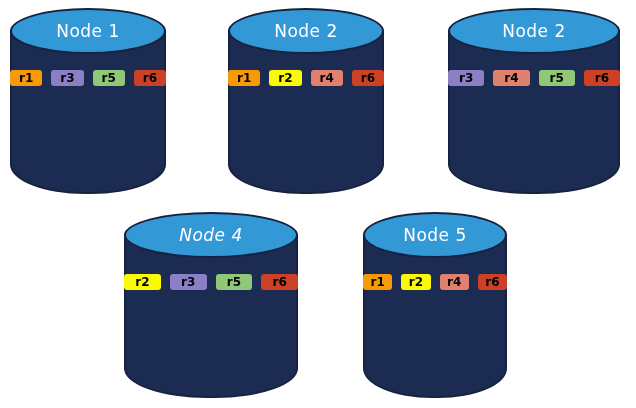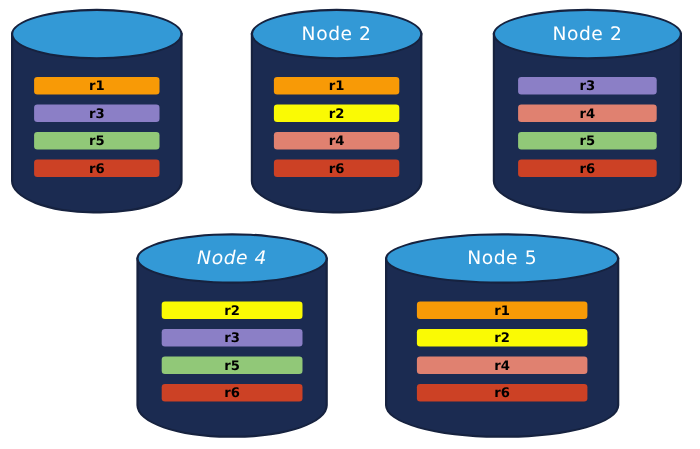--- a/index.html
+++ b/index.html
@@ -66,21 +66,21 @@
   }
 
   
   .replicas {
     position: absolute;
     left: 0;
     right: 0;
     top: 62px;
     z-index: 5;
     display: flex;
-    flex-direction: column;
+    flex-direction: row;
     align-items: center;
     gap: 9px;
   }
   .replica {
     width: 73%;
     height: 16px;
     border-radius: 3px;
     display: flex;
     align-items: center;
     justify-content: center;
@@ -91,20 +91,21 @@
     box-sizing: border-box;
   }
 </style>
 </head>
 <body>
 
 <div id="diagram" style="background: rgb(255, 255, 255);">
     <div class="node" style="left: 10px; top: 8px; width: 156px; height: 186px;">
       <div class="cyl-body" style="background: rgb(27, 43, 81); border-color: rgb(22, 34, 63);"></div>
       <div class="cyl-top" style="background: rgb(51, 153, 214); border-color: rgb(22, 34, 63);"></div>
+      <div class="cyl-label" style="color: rgb(255, 255, 255);">Node  1</div>
       <div class="replicas">
         <div class="replica" style="background: rgb(248, 154, 6); color: rgb(0, 0, 0);">r1</div>
         <div class="replica" style="background: rgb(139, 127, 198); color: rgb(0, 0, 0);">r3</div>
         <div class="replica" style="background: rgb(145, 200, 120); color: rgb(0, 0, 0);">r5</div>
         <div class="replica" style="background: rgb(204, 65, 37); color: rgb(0, 0, 0);">r6</div>
       </div>
     </div>
     <div class="node" style="left: 228px; top: 8px; width: 156px; height: 186px;">
       <div class="cyl-body" style="background: rgb(27, 43, 81); border-color: rgb(22, 34, 63);"></div>
       <div class="cyl-top" style="background: rgb(51, 153, 214); border-color: rgb(22, 34, 63);"></div>
@@ -131,21 +132,21 @@
       <div class="cyl-body" style="background: rgb(27, 43, 81); border-color: rgb(22, 34, 63);"></div>
       <div class="cyl-top" style="background: rgb(51, 153, 214); border-color: rgb(22, 34, 63);"></div>
       <div class="cyl-label" style="color: rgb(255, 255, 255); font-style: italic;">Node  4</div>
       <div class="replicas">
         <div class="replica" style="background: rgb(250, 250, 4); color: rgb(0, 0, 0);">r2</div>
         <div class="replica" style="background: rgb(139, 127, 198); color: rgb(0, 0, 0);">r3</div>
         <div class="replica" style="background: rgb(145, 200, 120); color: rgb(0, 0, 0);">r5</div>
         <div class="replica" style="background: rgb(204, 65, 37); color: rgb(0, 0, 0);">r6</div>
       </div>
     </div>
-    <div class="node" style="left: 350px; top: 212px; width: 172px; height: 186px; padding-left: 41px;">
+    <div class="node" style="left: 363px; top: 212px; width: 144px; height: 186px;">
       <div class="cyl-body" style="background: rgb(27, 43, 81); border-color: rgb(22, 34, 63);"></div>
       <div class="cyl-top" style="background: rgb(51, 153, 214); border-color: rgb(22, 34, 63);"></div>
       <div class="cyl-label" style="color: rgb(255, 255, 255);">Node  5</div>
       <div class="replicas">
         <div class="replica" style="background: rgb(248, 154, 6); color: rgb(0, 0, 0);">r1</div>
         <div class="replica" style="background: rgb(250, 250, 4); color: rgb(0, 0, 0);">r2</div>
         <div class="replica" style="background: rgb(224, 129, 112); color: rgb(0, 0, 0);">r4</div>
         <div class="replica" style="background: rgb(204, 65, 37); color: rgb(0, 0, 0);">r6</div>
       </div>
     </div>

